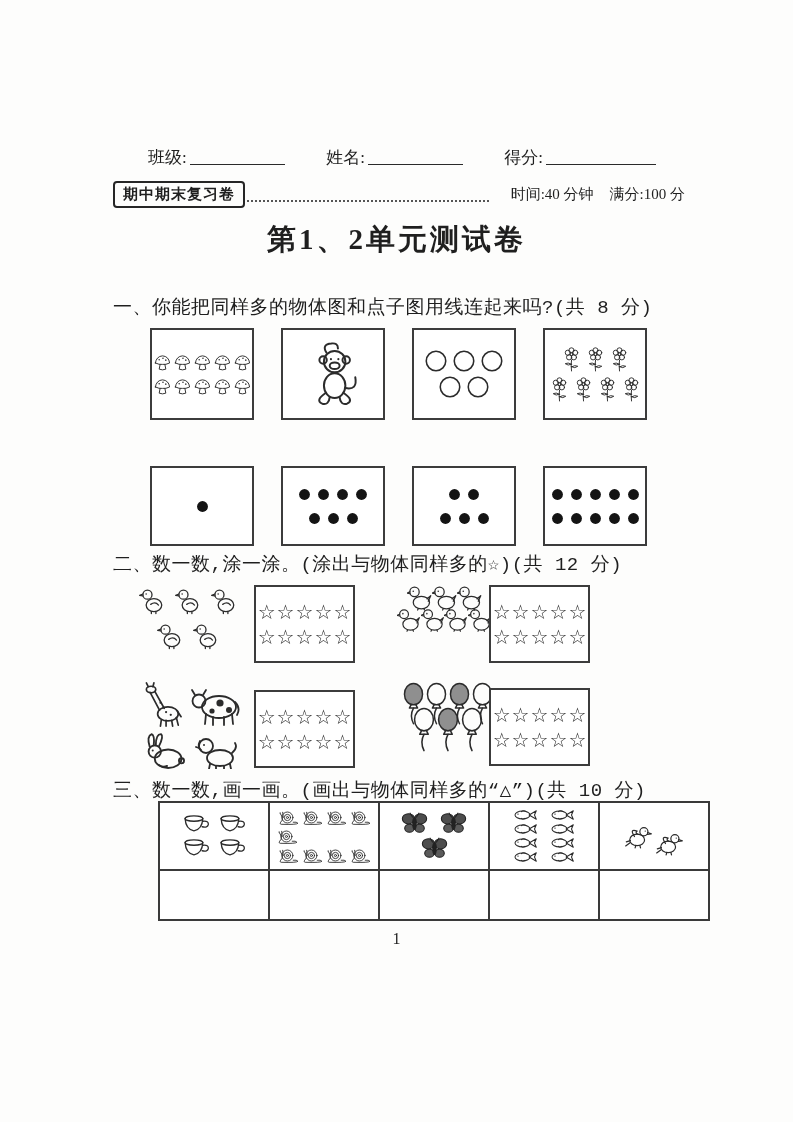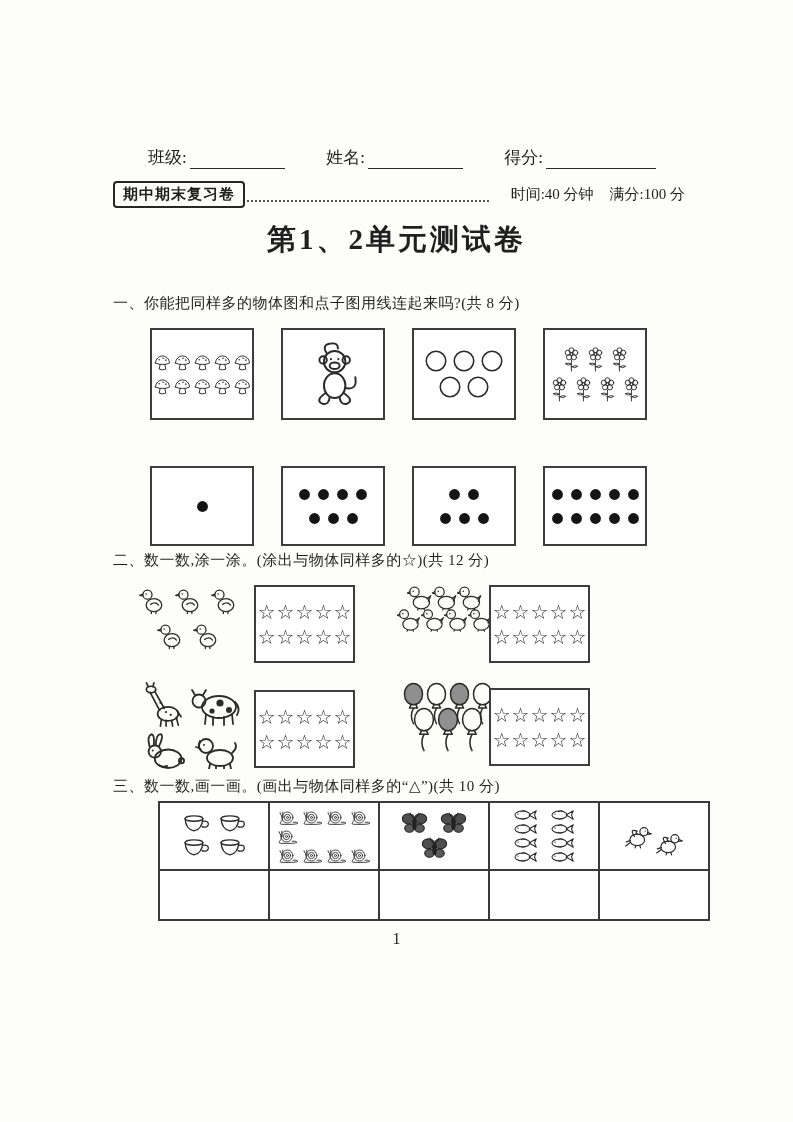--- a/index.html
+++ b/index.html
@@ -1,33 +1,33 @@
 <!DOCTYPE html>
 <html><head>
 <meta charset="utf-8">
 <style>
   html,body{margin:0;padding:0;background:#ffffff;}
   .page{position:relative;width:793px;height:1122px;background:#fdfdfc;color:#1f1f1f;
         font-family:"Liberation Serif","DejaVu Serif",serif;overflow:hidden;}
 
   
   .header-row{position:absolute;top:146px;left:148px;width:508px;display:flex;justify-content:space-between;font-size:17px;}
-  .hfield{display:flex;align-items:flex-end;font-family:Liberation Serif, serif;}
+  .hfield{display:flex;align-items:flex-start;font-family:Liberation Serif, serif;}
   .blank{display:inline-block;width:95px;border-bottom:1.5px solid #2a2a2a;height:1.05em;margin-left:3px;}
   .blank.score{width:110px;}
 
   
   .banner{position:absolute;top:181px;left:113px;width:572px;display:flex;align-items:center;font-size:15px;}
   .tag{border:2px solid #262626;border-radius:4px;padding:2px 8px;font-weight:bold;letter-spacing:1px;white-space:nowrap;}
   .leader{flex:1;border-bottom:2.5px dotted #555;height:12px;margin:0 6px 0 2px;}
   .binfo{margin-left:16px;white-space:nowrap;text-align:center;}
 
   .title{position:absolute;top:220px;left:0;width:793px;text-align:center;font-size:29px;font-weight:bold;letter-spacing:3px;margin:0;}
 
-  .h{position:absolute;left:113px;font-size:15px;white-space:nowrap;letter-spacing:.5px;}
+  .h{position:absolute;left:113px;font-size:19px;white-space:nowrap;letter-spacing:.5px;font-family:Liberation Mono, monospace;}
   .s1h{top:294px;}
   .s2h{top:551px;}
   .s3h{top:777px;text-align:center;}
 
   
   .obj-row{position:absolute;top:328px;left:150px;display:flex;gap:27px;}
   .dot-row{position:absolute;top:466px;left:150px;display:flex;gap:27px;}
   .obox{width:100px;height:88px;border:2px solid #3c3c3c;display:flex;flex-direction:column;justify-content:center;align-items:center;gap:5px;background:#fff;}
   .dotbox{width:100px;height:76px;border:2px solid #3c3c3c;display:flex;flex-direction:column;justify-content:center;align-items:center;gap:9px;background:#fff;}
 

